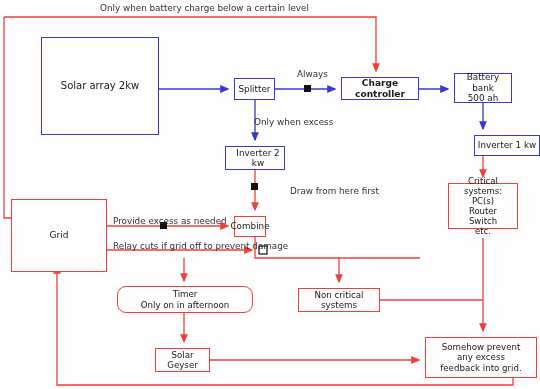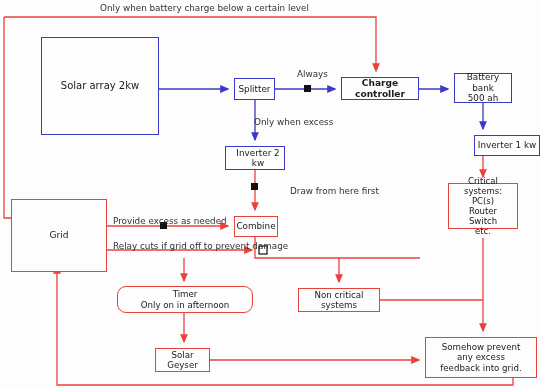--- a/index.html
+++ b/index.html
@@ -82,21 +82,21 @@
       <div class="node red" style="left: 448px; top: 183px; width: 70px; height: 46px; font-size: 6.4pt;">
         <span class="n-txt">Critical systems:
 PC(s)
 Router
 Switch
 etc.</span>
       </div>
       <div class="node red" style="left: 11px; top: 199px; width: 96px; height: 73px; font-size: 6.8pt;">
         <span class="n-txt">Grid</span>
       </div>
-      <div class="node red" style="left: 234px; top: 216px; width: 44px; height: 21px; font-size: 6.6pt;">
+      <div class="node red" style="left: 234px; top: 216px; width: 32px; height: 21px; font-size: 6.6pt;">
         <span class="n-txt">Combine</span>
       </div>
       <div class="node red" style="left: 117px; top: 286px; width: 136px; height: 27px; font-size: 6.5pt; border-radius: 9px;">
         <span class="n-txt">Timer
 Only on in afternoon</span>
       </div>
       <div class="node red" style="left: 298px; top: 288px; width: 82px; height: 24px; font-size: 6.5pt;">
         <span class="n-txt">Non critical systems</span>
       </div>
       <div class="node red" style="left: 155px; top: 348px; width: 55px; height: 24px; font-size: 6.5pt;">

